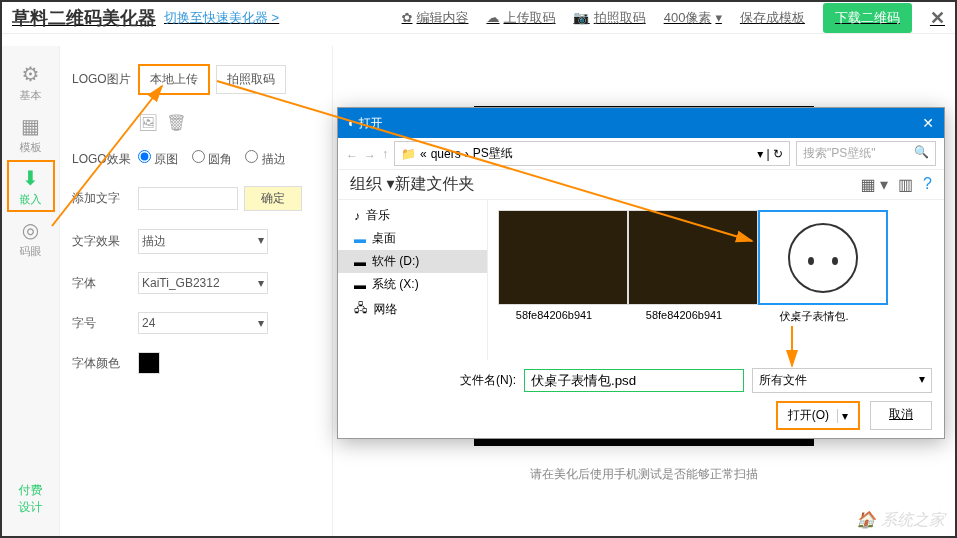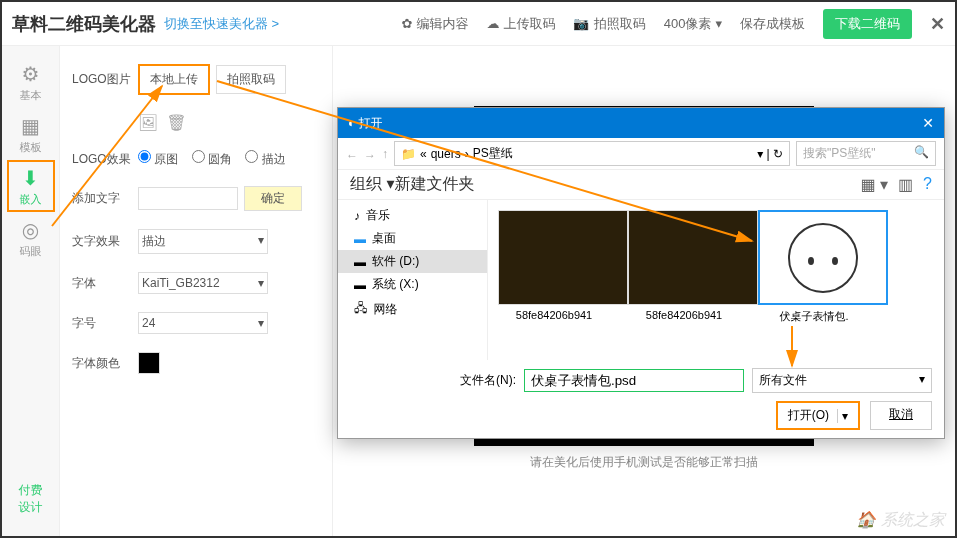--- a/index.html
+++ b/index.html
@@ -1,19 +1,19 @@
 <!DOCTYPE html>
 <html><head>
 <meta charset="utf-8">
 <style>
 * { margin: 0; padding: 0; box-sizing: border-box; font-family: "Microsoft YaHei", sans-serif; }
 body { width: 957px; height: 538px; background: #fff; border: 2px solid #333; position: relative; overflow: hidden; }
 
 
-.topbar { height: 44px; display: flex; align-items: center; padding: 0 10px; border-bottom: 1px solid #eee; }
+.topbar { height: 32px; display: flex; align-items: center; padding: 0 10px; border-bottom: 1px solid #eee; text-decoration: underline; }
 .title { font-size: 18px; color: #333; font-weight: bold; }
 .switch-link { color: #3498db; font-size: 13px; margin-left: 8px; cursor: pointer; }
 .top-tools { margin-left: auto; display: flex; align-items: center; gap: 18px; color: #666; font-size: 13px; }
 .top-tools span { cursor: pointer; display: flex; align-items: center; gap: 4px; }
 .btn-green { background: #2ecc71; color: #fff; padding: 6px 12px; border-radius: 3px; }
 .close-x { font-size: 18px; font-weight: bold; cursor: pointer; }
 
 
 .sidebar { position: absolute; left: 0; top: 44px; bottom: 0; width: 58px; background: #f7f7f7; border-right: 1px solid #eee; display: flex; flex-direction: column; align-items: center; padding-top: 10px; }
 .side-item { width: 48px; height: 52px; display: flex; flex-direction: column; align-items: center; justify-content: center; color: #999; font-size: 11px; cursor: pointer; gap: 2px; }
@@ -38,21 +38,21 @@
 
 .preview { position: absolute; left: 330px; top: 44px; right: 0; bottom: 0; border-left: 1px solid #eee; display: flex; flex-direction: column; align-items: center; }
 .qr { width: 340px; height: 340px; margin-top: 60px; background:
   repeating-linear-gradient(90deg, #000 0 12px, transparent 12px 24px),
   repeating-linear-gradient(0deg, #000 0 12px, transparent 12px 24px);
   position: relative; }
 .qr::before, .qr::after { content: ''; position: absolute; width: 70px; height: 70px; border: 18px solid #000; background: #fff; }
 .qr::before { top: 10px; left: 10px; }
 .qr::after { top: 10px; right: 10px; }
 .qr-bl { position: absolute; bottom: 10px; left: 10px; width: 70px; height: 70px; border: 18px solid #000; background: #fff; }
-.hint { font-size: 12px; color: #888; margin-top: 8px; }
+.hint { font-size: 12px; color: #888; margin-top: 20px; }
 .watermark { position: absolute; right: 10px; bottom: 5px; color: #ddd; font-size: 16px; font-style: italic; }
 
 
 .dialog { position: absolute; left: 335px; top: 105px; width: 608px; background: #fff; border: 1px solid #999; box-shadow: 0 4px 20px rgba(0,0,0,0.3); }
 .dlg-title { background: #0078d4; color: #fff; height: 30px; display: flex; align-items: center; padding: 0 10px; font-size: 12px; }
 .dlg-title .x { margin-left: auto; cursor: pointer; font-size: 14px; }
 .dlg-nav { height: 32px; display: flex; align-items: center; padding: 0 8px; gap: 6px; font-size: 12px; border-bottom: 1px solid #eee; }
 .nav-arrow { color: #aaa; cursor: pointer; }
 .breadcrumb { border: 1px solid #ccc; flex: 1; padding: 3px 6px; display: flex; align-items: center; gap: 4px; }
 .search-box { border: 1px solid #ccc; width: 140px; padding: 3px 6px; color: #aaa; }

